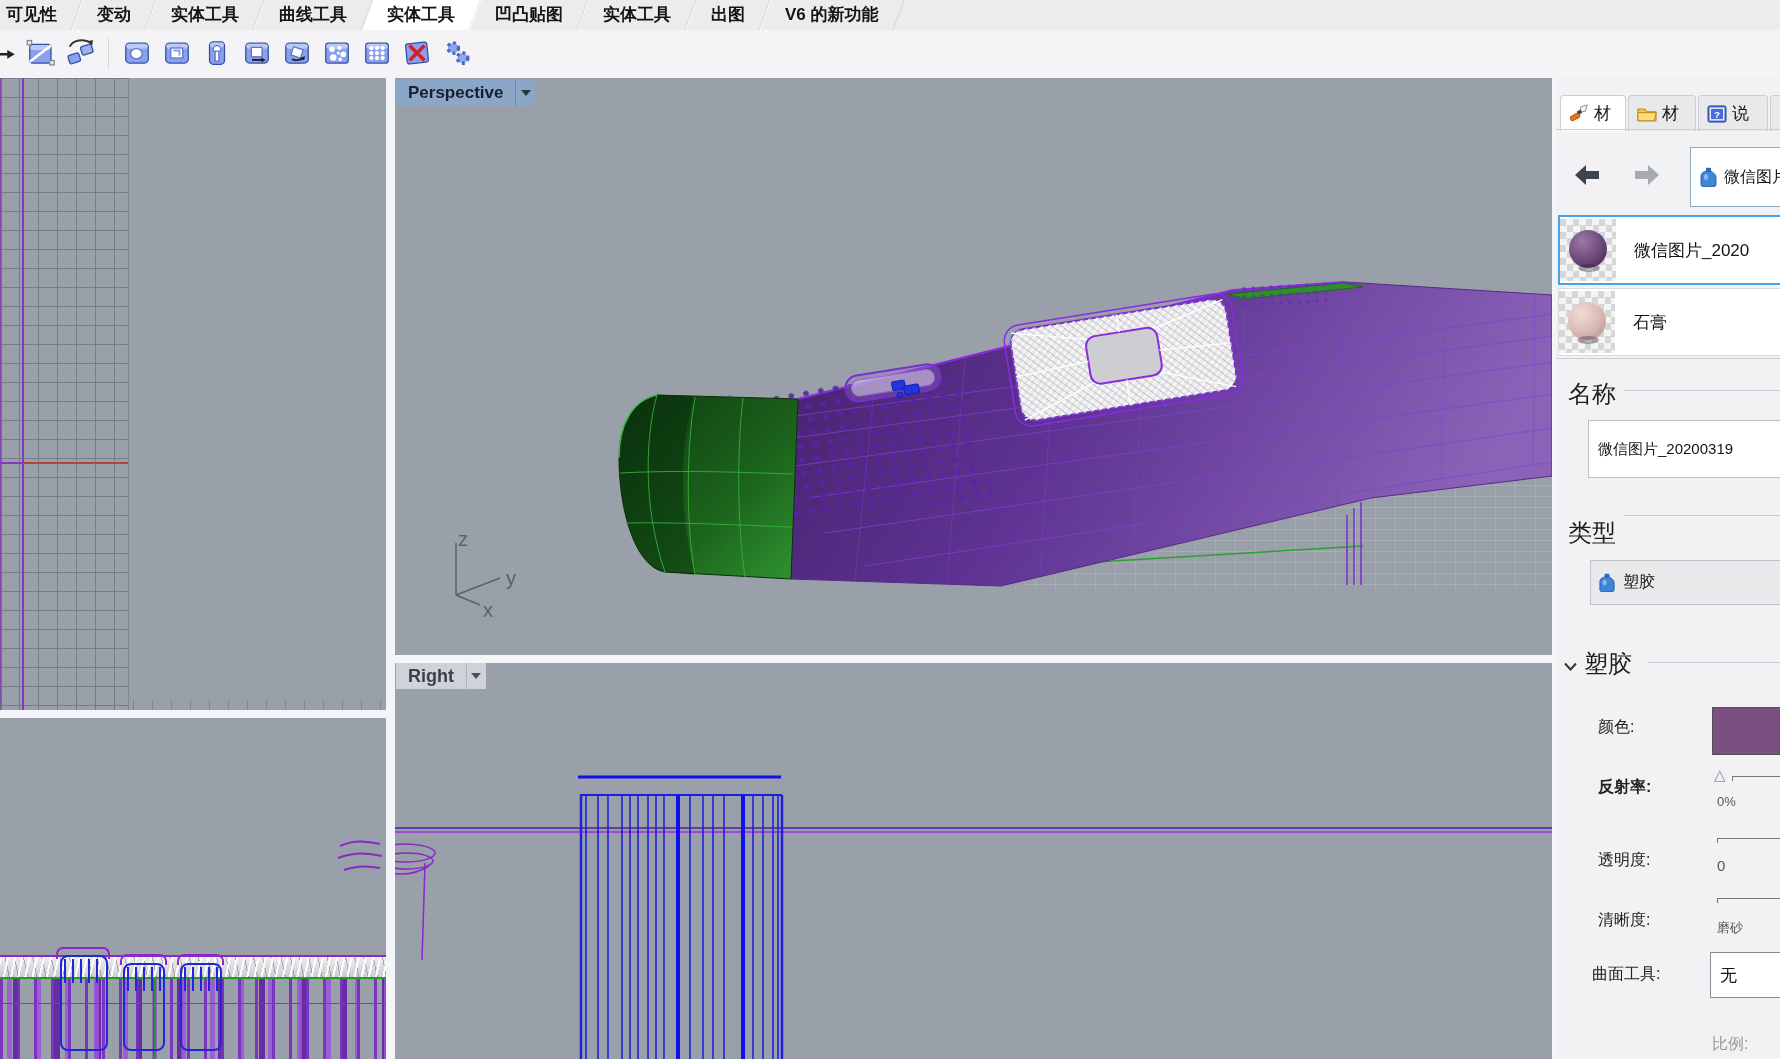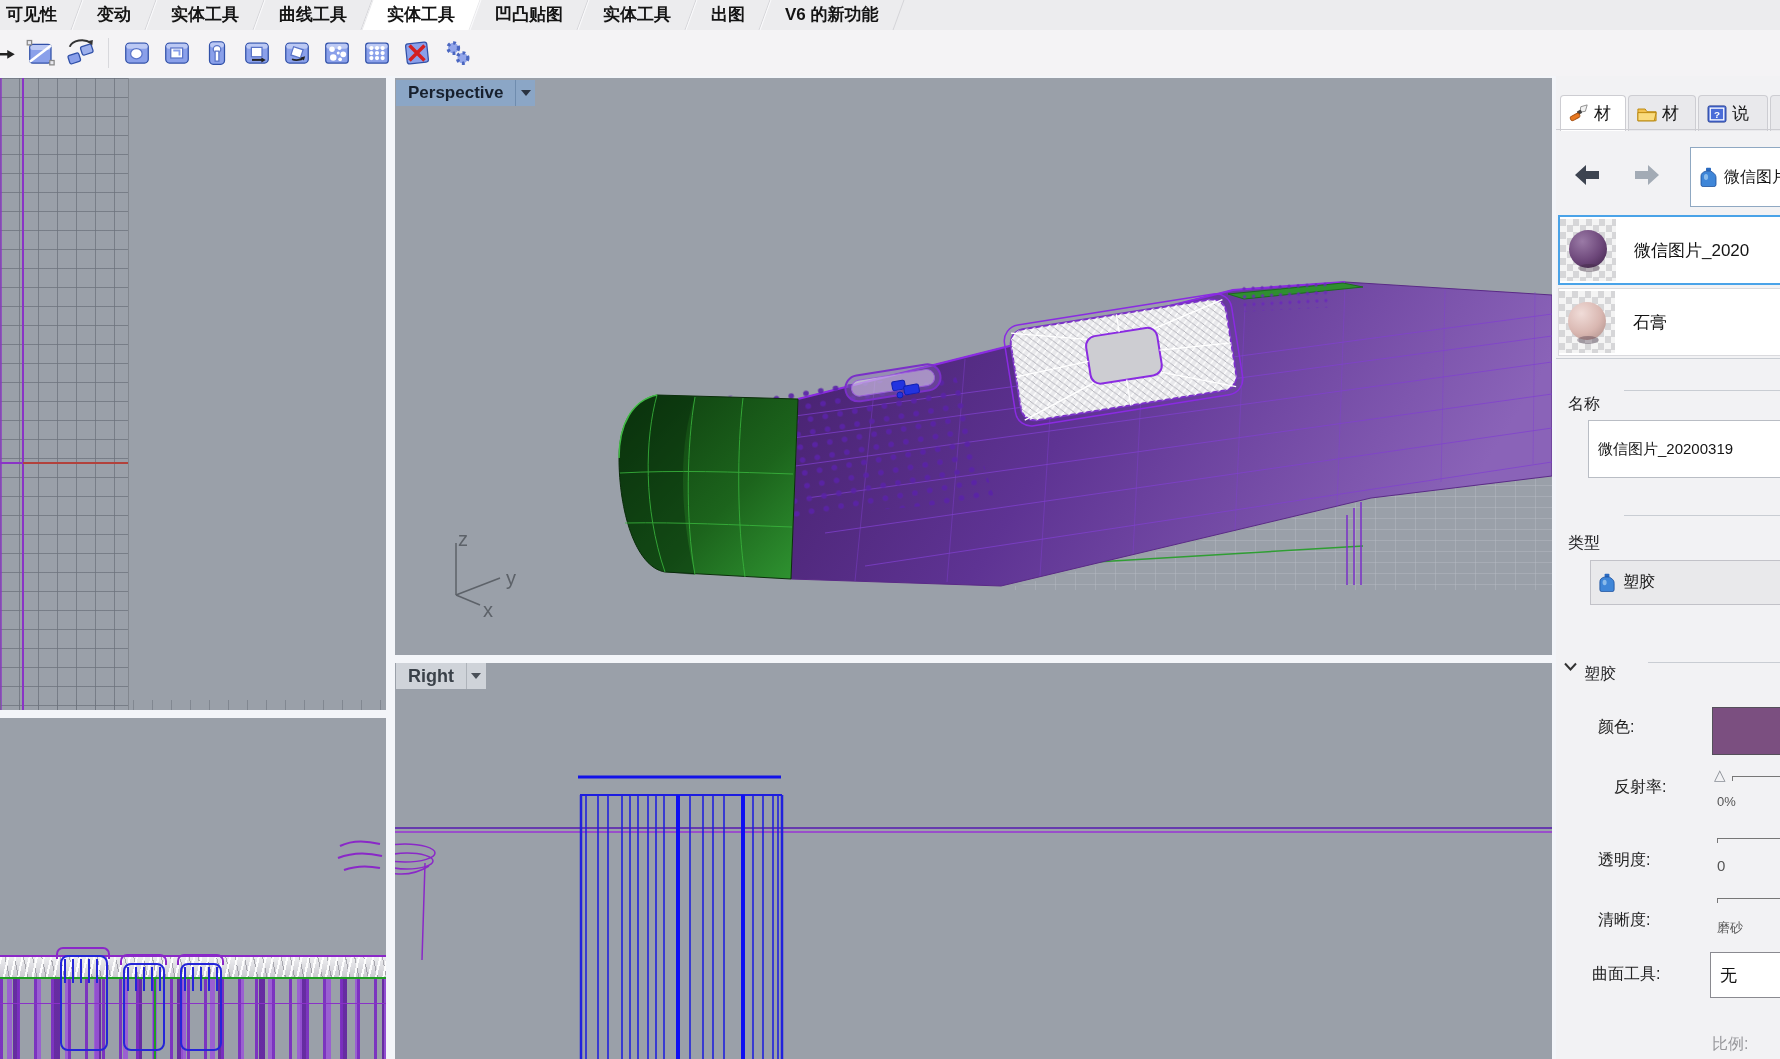--- a/index.html
+++ b/index.html
@@ -63,21 +63,21 @@
   .selbox{position:absolute;left:134px;top:71px;width:140px;height:58px;background:#fff;border:1px solid #8fa8c2;
           display:flex;align-items:center;gap:7px;padding-left:9px;font-size:16px;}
   .mat-row{position:absolute;left:2px;width:260px;height:66px;background:#fff;border:1px solid #dadade;
            display:flex;align-items:center;gap:18px;}
   .mat-row.selected{border:2px solid #4aa3e8;}
   .thumb{position:relative;width:56px;height:62px;flex:0 0 auto;overflow:hidden;
          background:repeating-conic-gradient(#f4f4f4 0 25%,#d6d6d8 0 50%);background-size:13px 13px;}
   .sphere{position:absolute;left:9px;top:11px;width:38px;height:38px;border-radius:50%;}
   .sphere::after{content:'';position:absolute;left:9px;bottom:-4px;width:22px;height:8px;border-radius:50%;background:rgba(60,40,60,.35);}
   .mat-name{font-size:17px;white-space:nowrap;}
-  .sec-title{position:absolute;font-size:16px;color:#1c1c1e;margin-top:16px;}
+  .sec-title{position:absolute;font-size:24px;color:#1c1c1e;}
   .rule{position:absolute;height:1px;background:#c9cdd3;}
   .inputbox{position:absolute;background:#fff;border:1px solid #b9bdc4;display:flex;align-items:center;padding-left:9px;font-size:15px;white-space:nowrap;overflow:hidden;}
   .ddbox{position:absolute;background:#e9e9eb;border:1px solid #c2c2c8;display:flex;align-items:center;gap:8px;padding-left:8px;font-size:16px;}
   .prop-label{position:absolute;font-size:16px;color:#222;white-space:nowrap;}
   .small-val{position:absolute;font-size:13px;color:#555;}
   .slider-line{position:absolute;border-top:1px solid #777;}
   .slider-line::before{content:'';position:absolute;left:0;top:-1px;width:1px;height:5px;background:#777;}
   .tri-thumb{position:absolute;font-size:15px;color:#8a8f96;line-height:14px;}
   .swatch{position:absolute;border:1px solid #55505a;}
   .valuebox{position:absolute;background:#fff;border:1px solid #8a8a90;display:flex;align-items:center;padding-left:9px;font-size:17px;}
@@ -494,21 +494,21 @@
 
     <svg width="13" height="9" viewBox="0 0 13 9" style="position:absolute;left:8px;top:586px;">
       <polyline points="1,1.5 6.5,7.5 12,1.5" fill="none" stroke="#333" stroke-width="2"></polyline>
     </svg>
     <div class="sec-title" style="left:28px;top:572px;">塑胶</div>
     <div class="rule" style="left:92px;top:586px;width:132px;"></div>
 
     <div class="prop-label" style="left:42px;top:641px;">颜色:</div>
     <div class="swatch" style="left: 156px; top: 631px; width: 110px; height: 46px; background: rgb(123, 79, 128);" id="color-swatch"></div>
 
-    <div class="prop-label" style="left:58px;top:701px;">反射率:</div>
+    <div class="prop-label" style="left:42px;top:701px;font-weight:bold;">反射率:</div>
     <span class="tri-thumb" style="left:158px;top:692px;">△</span>
     <div class="slider-line" style="left:176px;top:700px;width:90px;"></div>
     <div class="small-val" style="left:161px;top:718px;">0%</div>
 
     <div class="prop-label" style="left:42px;top:774px;">透明度:</div>
     <div class="slider-line" style="left:161px;top:762px;width:105px;"></div>
     <div class="small-val" style="left:161px;top:781px;font-size:15px;">0</div>
 
     <div class="prop-label" style="left:42px;top:834px;">清晰度:</div>
     <div class="slider-line" style="left:161px;top:822px;width:105px;"></div>

